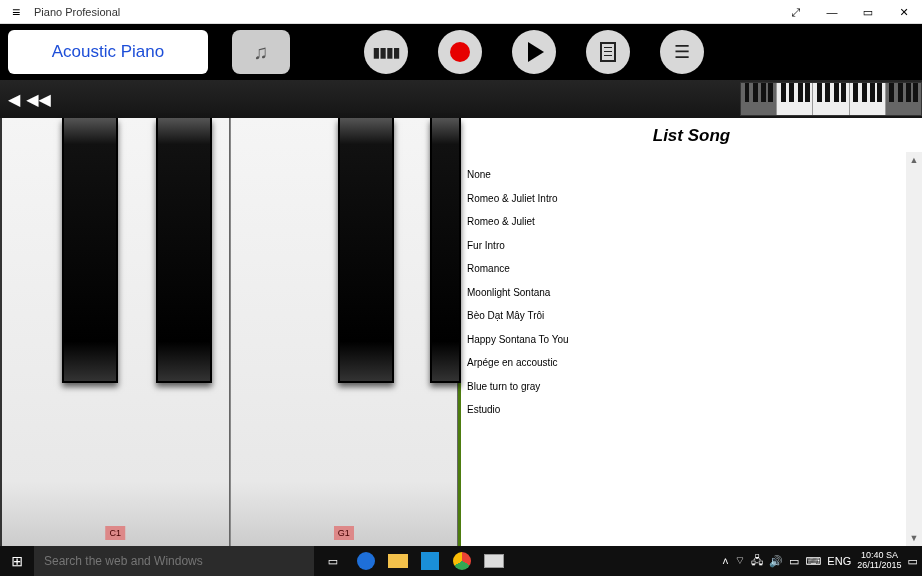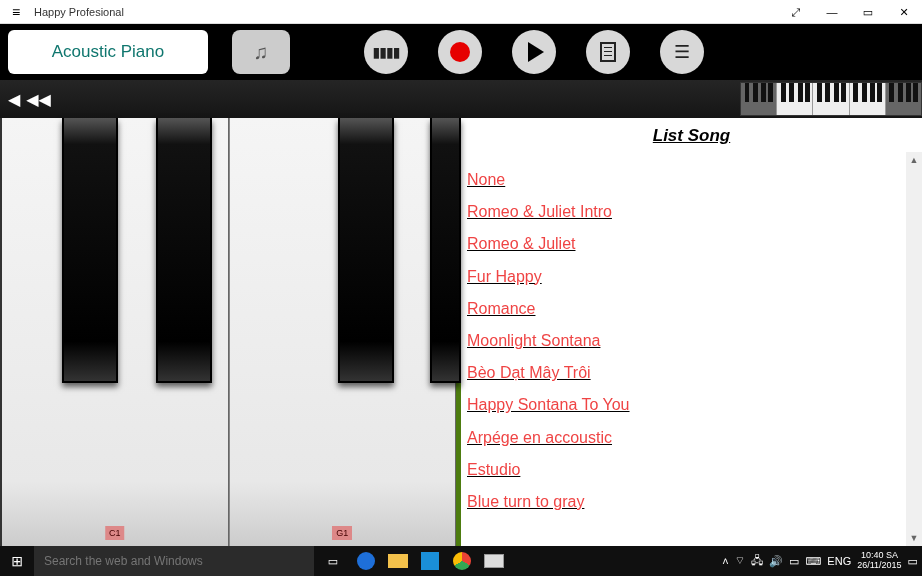--- a/index.html
+++ b/index.html
@@ -12,21 +12,21 @@
 .titlebar .hamburger { width: 24px; text-align: center; font-size: 14px; cursor: pointer; }
 .titlebar .title { font-size: 11px; color: #333; margin-left: 6px; }
 .titlebar .wincontrols { position: absolute; right: 0; top: 0; height: 24px; display: flex; }
 .titlebar .wincontrols div { width: 36px; text-align: center; font-size: 11px; line-height: 24px; cursor: pointer; }
 
 .toolbar {
   height: 56px; background: #000; display: flex; align-items: center; gap: 24px; padding: 0 8px;
 }
 .instrument-btn {
   width: 200px; height: 44px; background: #fff; border-radius: 6px;
-  color: #0f766e; font-size: 17px; font-weight: 500; display: flex;
+  color: #1d4ed8; font-size: 17px; font-weight: 500; display: flex;
   align-items: center; justify-content: center; cursor: pointer;
 }
 .square-btn {
   width: 58px; height: 44px; background: #ccc; border-radius: 8px;
   display: flex; align-items: center; justify-content: center; cursor: pointer;
 }
 .circle-btn {
   width: 44px; height: 44px; background: #d8d8d8; border-radius: 50%;
   display: flex; align-items: center; justify-content: center; cursor: pointer; margin-left: 6px;
 }
@@ -49,48 +49,48 @@
 .miniboard .oct .b4 { position: absolute; top:0; left:78%; width:14%; height:60%; background:#111;}
 .miniboard .sep { width:1px; background:#999; }
 .miniboard .dark { background:#666; }
 
 .mainarea {
   height: 428px; display: flex; position: relative; background:#111;
 }
 
 .piano {
   width: 461px; height: 100%; position: relative; background:#1a1a1a;
-  display: flex; border-right: 5px solid #4d7c0f;
+  display: flex; border-right: 3px solid #4d7c0f;
 }
 .white-key {
   flex: 1; position: relative; background: linear-gradient(to bottom,#f5f5f5,#e8e8e8 85%,#ccc 100%);
   border-left: 1px solid #888; border-right: 1px solid #666; cursor:pointer;
 }
 .white-key:first-child{border-left:2px solid #333;}
 .white-key .lbl {
   position: absolute; bottom: 6px; left: 50%; transform: translateX(-50%);
   background: #d88; font-size: 9px; padding: 2px 4px; color:#400;
 }
 .black-key {
   position: absolute; top: 0; width: 56px; height: 62%;
   background: linear-gradient(to bottom,#555 0%,#111 10%,#000 85%,#333 100%);
   border: 2px solid #000; border-top: none; z-index: 2; cursor:pointer;
   box-shadow: 0 4px 6px rgba(0,0,0,.6);
 }
 
 .songpanel {
-  width: 461px; height: 100%; background: #fff; position: relative; display:flex; flex-direction:column;text-decoration:underline;
+  width: 461px; height: 100%; background: #fff; position: relative; display:flex; flex-direction:column;
 }
 .songpanel h3 {
   text-align: center; font-style: italic; font-weight: 700; font-size: 17px;
   padding: 8px 0 18px; font-family: "Segoe UI", Arial, sans-serif;
 }
 .songlist { flex:1; overflow:hidden; padding-left: 6px; }
 .songlist div {
-  font-size: 16px; padding: 4px 0 5px; color:#ef4444; cursor:pointer; line-height:1.45;
+  font-size: 10px; padding: 4px 0 5px; color:#000000; cursor:pointer; line-height:1.45;
 }
 .scrolltrack {
   position:absolute; right:0; top:34px; bottom:0; width:16px; background:#f0f0f0;
 }
 .scrolltrack .up, .scrolltrack .down {
   position:absolute; left:0; right:0; height:16px; text-align:center;
   font-size:9px; color:#666; line-height:16px; cursor:pointer;
 }
 .scrolltrack .up{top:0;} .scrolltrack .down{bottom:0;}
 
@@ -107,21 +107,21 @@
 .taskbar .appicon { width:32px; height:30px; display:flex; align-items:center; justify-content:center; cursor:pointer;}
 .taskbar .tray { position:absolute; right:0; top:0; height:30px; display:flex; align-items:center; gap:6px; padding-right:4px;}
 .taskbar .tray .clk { font-size:9px; line-height:1.1; text-align:center;}
 .trayico{font-size:11px;cursor:pointer;}
 </style>
 </head>
 <body>
 
 <div class="titlebar">
   <div class="hamburger">≡</div>
-  <div class="title">Happy Profesional</div>
+  <div class="title">Piano Profesional</div>
   <div class="wincontrols">
     <div>⤢</div>
     <div>—</div>
     <div>▭</div>
     <div>✕</div>
   </div>
 </div>
 
 <div class="toolbar">
   <div class="instrument-btn">Acoustic Piano</div>
@@ -196,28 +196,28 @@
     <div class="black-key" style="left:338px;"></div>
     <div class="black-key" style="left:430px;width:31px;"></div>
   </div>
 
   <div class="songpanel">
     <h3>List Song</h3>
     <div class="songlist">
       <div>None</div>
       <div>Romeo &amp; Juliet Intro</div>
       <div>Romeo &amp; Juliet</div>
-      <div>Fur Happy</div>
+      <div>Fur Intro</div>
       <div>Romance</div>
       <div>Moonlight Sontana</div>
       <div>Bèo Dạt Mây Trôi</div>
       <div>Happy Sontana To You</div>
       <div>Arpége en accoustic</div>
+      <div>Blue turn to gray</div>
       <div>Estudio</div>
-      <div>Blue turn to gray</div>
 
     </div>
     <div class="scrolltrack">
       <div class="up">▲</div>
       <div class="down">▼</div>
     </div>
   </div>
 </div>
 
 <div class="taskbar">

